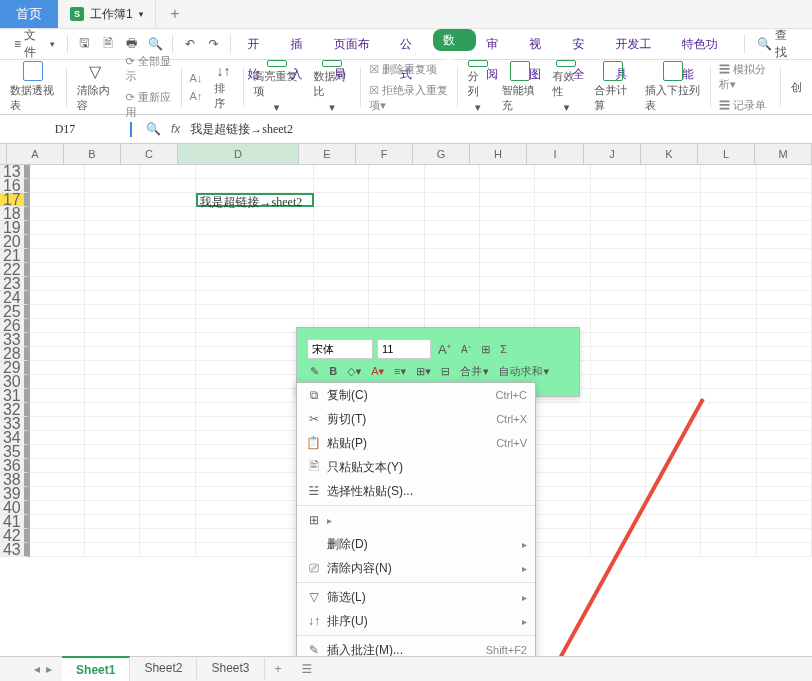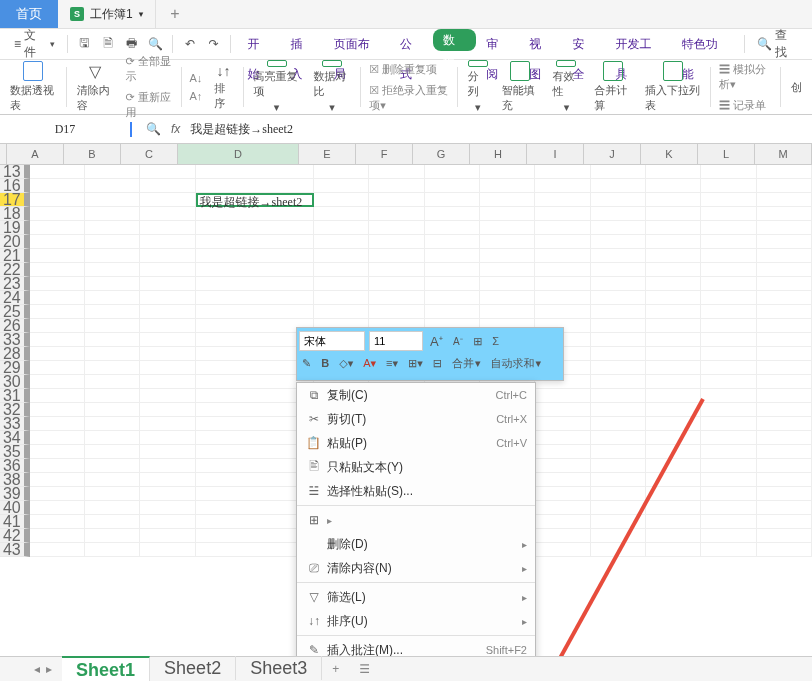--- a/index.html
+++ b/index.html
@@ -31,41 +31,41 @@
 .colhdr.active{background:#d0e8d8}
 .colhdr.wide{width:120px}
 .rows{}
 .rw{display:flex;height:14px}
 .rowhdr{width:24px;text-align:center;font-size:16px;color:#666;background:#f0f0f0;border-right:6px solid #a3a3a3;border-bottom:1px solid #e8e8e8;line-height:14px}
 .rowhdr.active{background:#fde047}
 .cell{width:56px;border-right:1px solid #eee;border-bottom:1px solid #eee;line-height:14px;font-size:11px;padding:0 2px;box-sizing:border-box}
 .cell.wide{width:120px}
 .cell.selected{border:2px solid #2e9e5b;position:relative;background:#fff;font-family:SimSun,serif;overflow:visible;white-space:nowrap;font-size:12px}
 
-.minitb{position:absolute;left:296px;top:183px;width:262px;height:48px;background:#7dd3fc;border:1px solid #bbb;box-shadow:0 2px 6px rgba(0,0,0,0.15);display:flex;flex-direction:column;padding:2px;font-size:11px}
+.minitb{position:absolute;left:296px;top:183px;width:262px;height:48px;background:#86efac;border:1px solid #bbb;box-shadow:0 2px 6px rgba(0,0,0,0.15);display:flex;flex-direction:column;padding:10px;font-size:11px}
 .minitb-row{display:flex;align-items:center;height:22px;gap:4px}
 .mt-font{border:1px solid #ccc;height:18px;width:56px;padding:0 4px;font-size:11px}
 .mt-size{border:1px solid #ccc;height:18px;width:44px;padding:0 4px;font-size:11px}
 .mt-aa{font-size:13px;color:#555;padding:0 3px}
 .mt-aa.small{font-size:10px}
 .mt-btn{padding:0 3px;color:#555;display:flex;align-items:center;gap:1px}
 
 .ctx{position:absolute;left:296px;top:238px;width:238px;background:#fdfdfd;border:1px solid #bbb;box-shadow:0 2px 8px rgba(0,0,0,0.2)}
 .ctx-item{display:flex;align-items:center;height:24px;padding:0 8px;font-size:12px;color:#333;position:relative}
 .ctx-ico{width:18px;text-align:center;color:#666;font-size:12px}
 .ctx-label{flex:1;padding-left:4px}
 .ctx-sc{color:#888;font-size:11px}
 .ctx-sub{color:#888;font-size:10px;padding-left:4px}
 .ctx-sep{height:1px;background:#e0e0e0;margin:2px 0}
 
 .arrow-svg{position:absolute;left:533px;top:245px;pointer-events:none}
 
 .shtabs{position:absolute;bottom:0;left:0;right:0;height:24px;background:#f5f5f5;border-top:1px solid #ccc;display:flex;align-items:center;padding-left:24px}
 .shnav{display:flex;gap:6px;padding:0 10px;color:#888}
-.shtab{padding:0 14px;height:24px;line-height:24px;border-right:1px solid #ddd;font-size:18px;color:#555}
+.shtab{padding:0 14px;height:24px;line-height:24px;border-right:1px solid #ddd;font-size:12px;color:#555}
 .shtab.active{background:#fff;color:#2e9e5b;border-top:2px solid #2e9e5b;font-weight:bold}
 .shadd{padding:0 10px;color:#888}
 .chev{font-size:9px}
 </style>
 </head>
 <body>
 
 <div class="titlebar">
   <div class="tab-home">首页</div>
   <div class="tab-doc">

